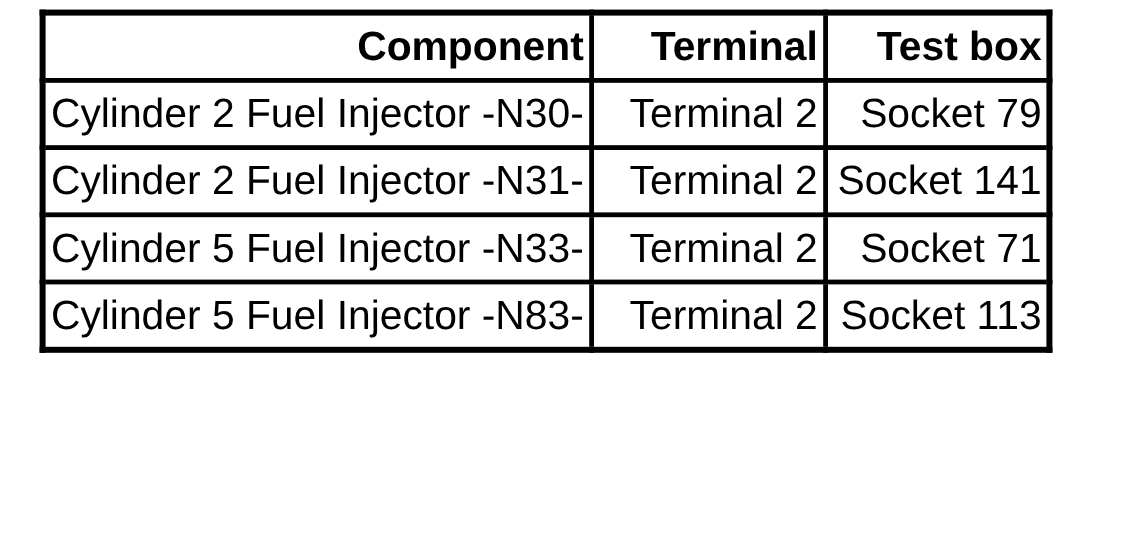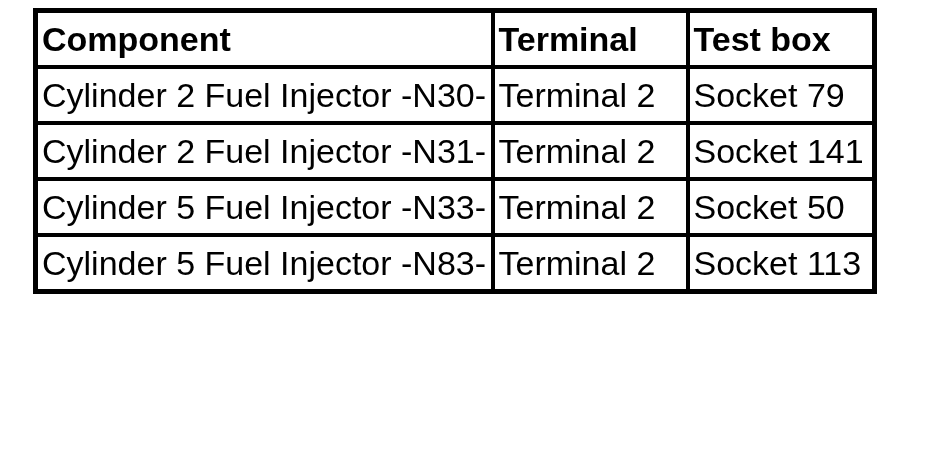--- a/index.html
+++ b/index.html
@@ -22,21 +22,21 @@
   }
   table.data-table {
     border-collapse: collapse;
     table-layout: fixed;
     border: 5px solid #000000;
   }
   table.data-table th,
   table.data-table td {
     border: 4px solid #000000;
     height: 52px;
-    text-align: left;
+    text-align: right;
     vertical-align: middle;
     font-size: 34px;
     line-height: 1;
     padding: 0 4px;
     white-space: nowrap;
     overflow: hidden;
   }
   table.data-table th {
     font-weight: bold;
   }
@@ -68,21 +68,21 @@
         <td>Socket 79</td>
       </tr>
       <tr>
         <td>Cylinder 2 Fuel Injector -N31-</td>
         <td>Terminal 2</td>
         <td>Socket 141</td>
       </tr>
       <tr>
         <td>Cylinder 5 Fuel Injector -N33-</td>
         <td>Terminal 2</td>
-        <td>Socket 50</td>
+        <td>Socket 71</td>
       </tr>
       <tr>
         <td>Cylinder 5 Fuel Injector -N83-</td>
         <td>Terminal 2</td>
         <td>Socket 113</td>
       </tr>
     </tbody>
   </table>
 </div>
 

